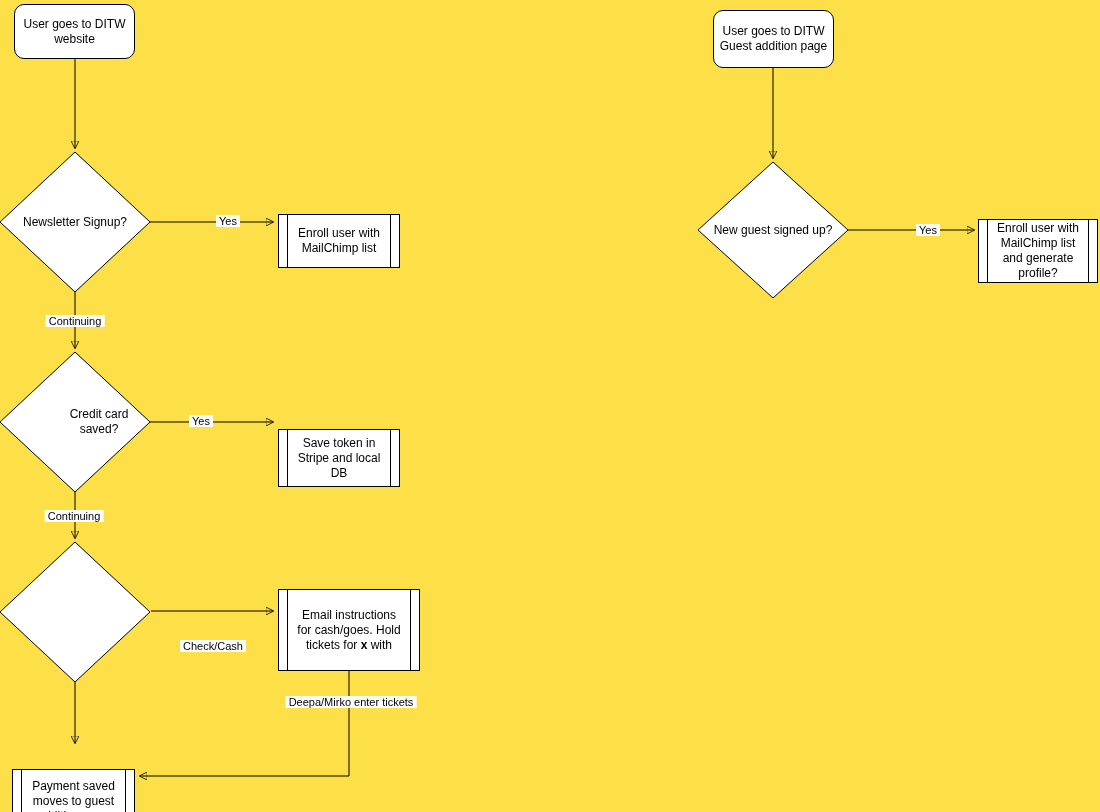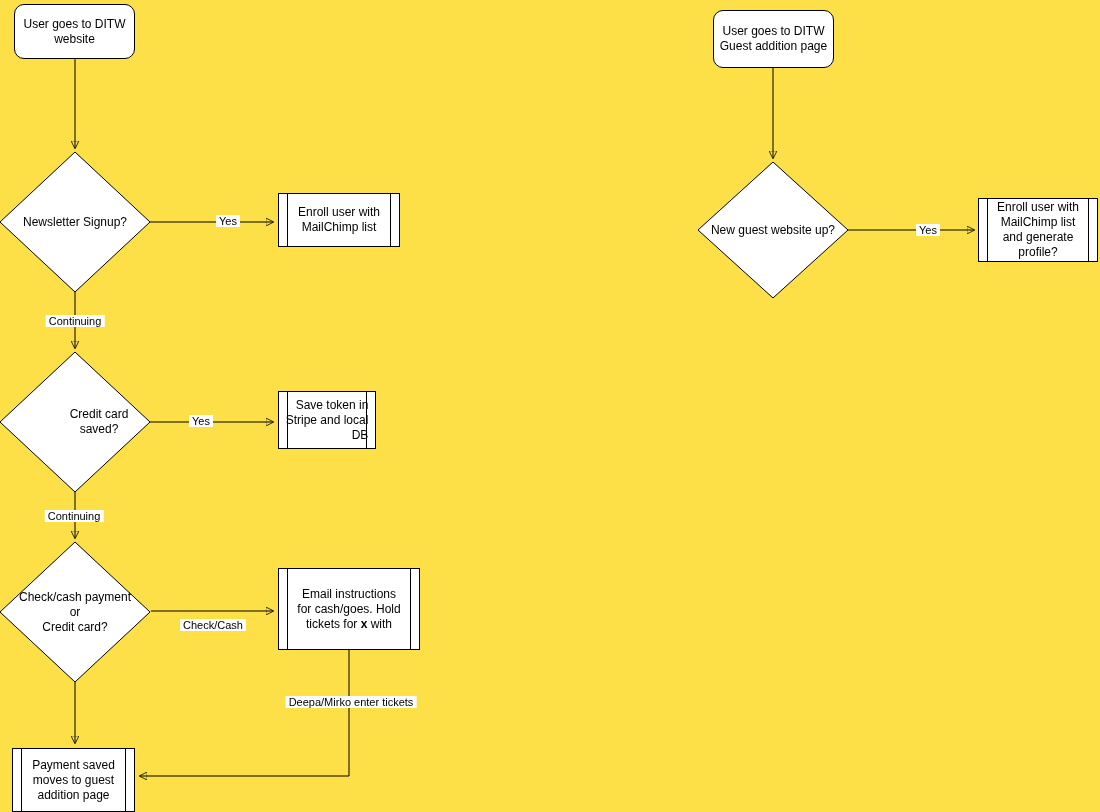--- a/index.html
+++ b/index.html
@@ -9,21 +9,21 @@
 
   .connectors { position:absolute; left:0; top:0; width:1100px; height:812px; pointer-events:none; }
   .connectors path { fill:none; stroke:#000000; stroke-width:1; }
 
   .node { position:absolute; display:flex; align-items:center; justify-content:center;
           font-size:12px; line-height:1.25; text-align:center; }
   .node-label { white-space:pre-line; padding:0 4px; position:relative; z-index:1; }
 
   .terminator { background:#ffffff; border:1px solid #000000; border-radius:10px; }
 
-  .predef { background:#ffffff; border:1px solid #000000; }
+  .predef { background:#ffffff; border:1px solid #000000;margin-top:21px; }
   .predef::before, .predef::after { content:""; position:absolute; top:0; bottom:0; width:0;
           border-left:1px solid #000000; }
   .predef::before { left:8px; }
   .predef::after { right:8px; }
 
   .diamond { background:transparent; }
   .diamond svg { position:absolute; left:0; top:0; width:100%; height:100%; }
   .diamond polygon { fill:#ffffff; stroke:#000000; vector-effect:non-scaling-stroke; }
 
   .edge-label { position:absolute; transform:translate(-50%,-50%); background:#ffffff;
@@ -69,33 +69,30 @@
 MailChimp list</span>
   </div>
 
   <div class="node diamond" style="left:0px; top:352px; width:150px; height:140px;padding-left:48px;">
     <svg viewBox="0 0 100 100" preserveAspectRatio="none">
       <polygon points="50,0 100,50 50,100 0,50"></polygon>
     </svg>
     <span class="node-label">Credit card saved?</span>
   </div>
 
-  <div class="node predef" style="left:278px; top:391px; width:98px; height:58px;text-align:right;">
+  <div class="node predef" style="left:278px; top:408px; width:122px; height:58px;">
     <span class="node-label">Save token in
 Stripe and local
 DB</span>
   </div>
 
   <div class="node diamond" style="left:0px; top:542px; width:150px; height:140px;">
     <svg viewBox="0 0 100 100" preserveAspectRatio="none">
       <polygon points="50,0 100,50 50,100 0,50"></polygon>
     </svg>
-    <span class="node-label">Check/cash payment
-or
-Credit card?</span>
   </div>
 
   <div class="node predef" style="left:278px; top:568px; width:142px; height:82px;">
     <span class="node-label"><span>Email instructions
 for cash/goes. Hold
 tickets for </span><b>x</b><span> with</span></span>
   </div>
 
   <div class="node predef" style="left:12px; top:748px; width:123px; height:64px;">
     <span class="node-label">Payment saved
@@ -105,31 +102,31 @@
 
   <div class="node terminator" style="left:713px; top:10px; width:121px; height:58px;">
     <span class="node-label">User goes to DITW
 Guest addition page</span>
   </div>
 
   <div class="node diamond" style="left:698px; top:162px; width:150px; height:136px;">
     <svg viewBox="0 0 100 100" preserveAspectRatio="none">
       <polygon points="50,0 100,50 50,100 0,50"></polygon>
     </svg>
-    <span class="node-label">New guest website up?</span>
+    <span class="node-label">New guest signed up?</span>
   </div>
 
   <div class="node predef" style="left:978px; top:198px; width:120px; height:64px;">
     <span class="node-label">Enroll user with
 MailChimp list
 and generate
 profile?</span>
   </div>
 
   <span class="edge-label" style="left:228px; top:221px;">Yes</span>
   <span class="edge-label" style="left:75px; top:321px;">Continuing</span>
   <span class="edge-label" style="left:201px; top:421px;">Yes</span>
   <span class="edge-label" style="left:74px; top:516px;">Continuing</span>
-  <span class="edge-label" style="left:213px; top:625px;">Check/Cash</span>
+  <span class="edge-label" style="left:213px; top:646px;">Check/Cash</span>
   <span class="edge-label" style="left:351px; top:702px;">Deepa/Mirko enter tickets</span>
   <span class="edge-label" style="left:928px; top:230px;">Yes</span>
 
 </div>
 
 </body></html>

